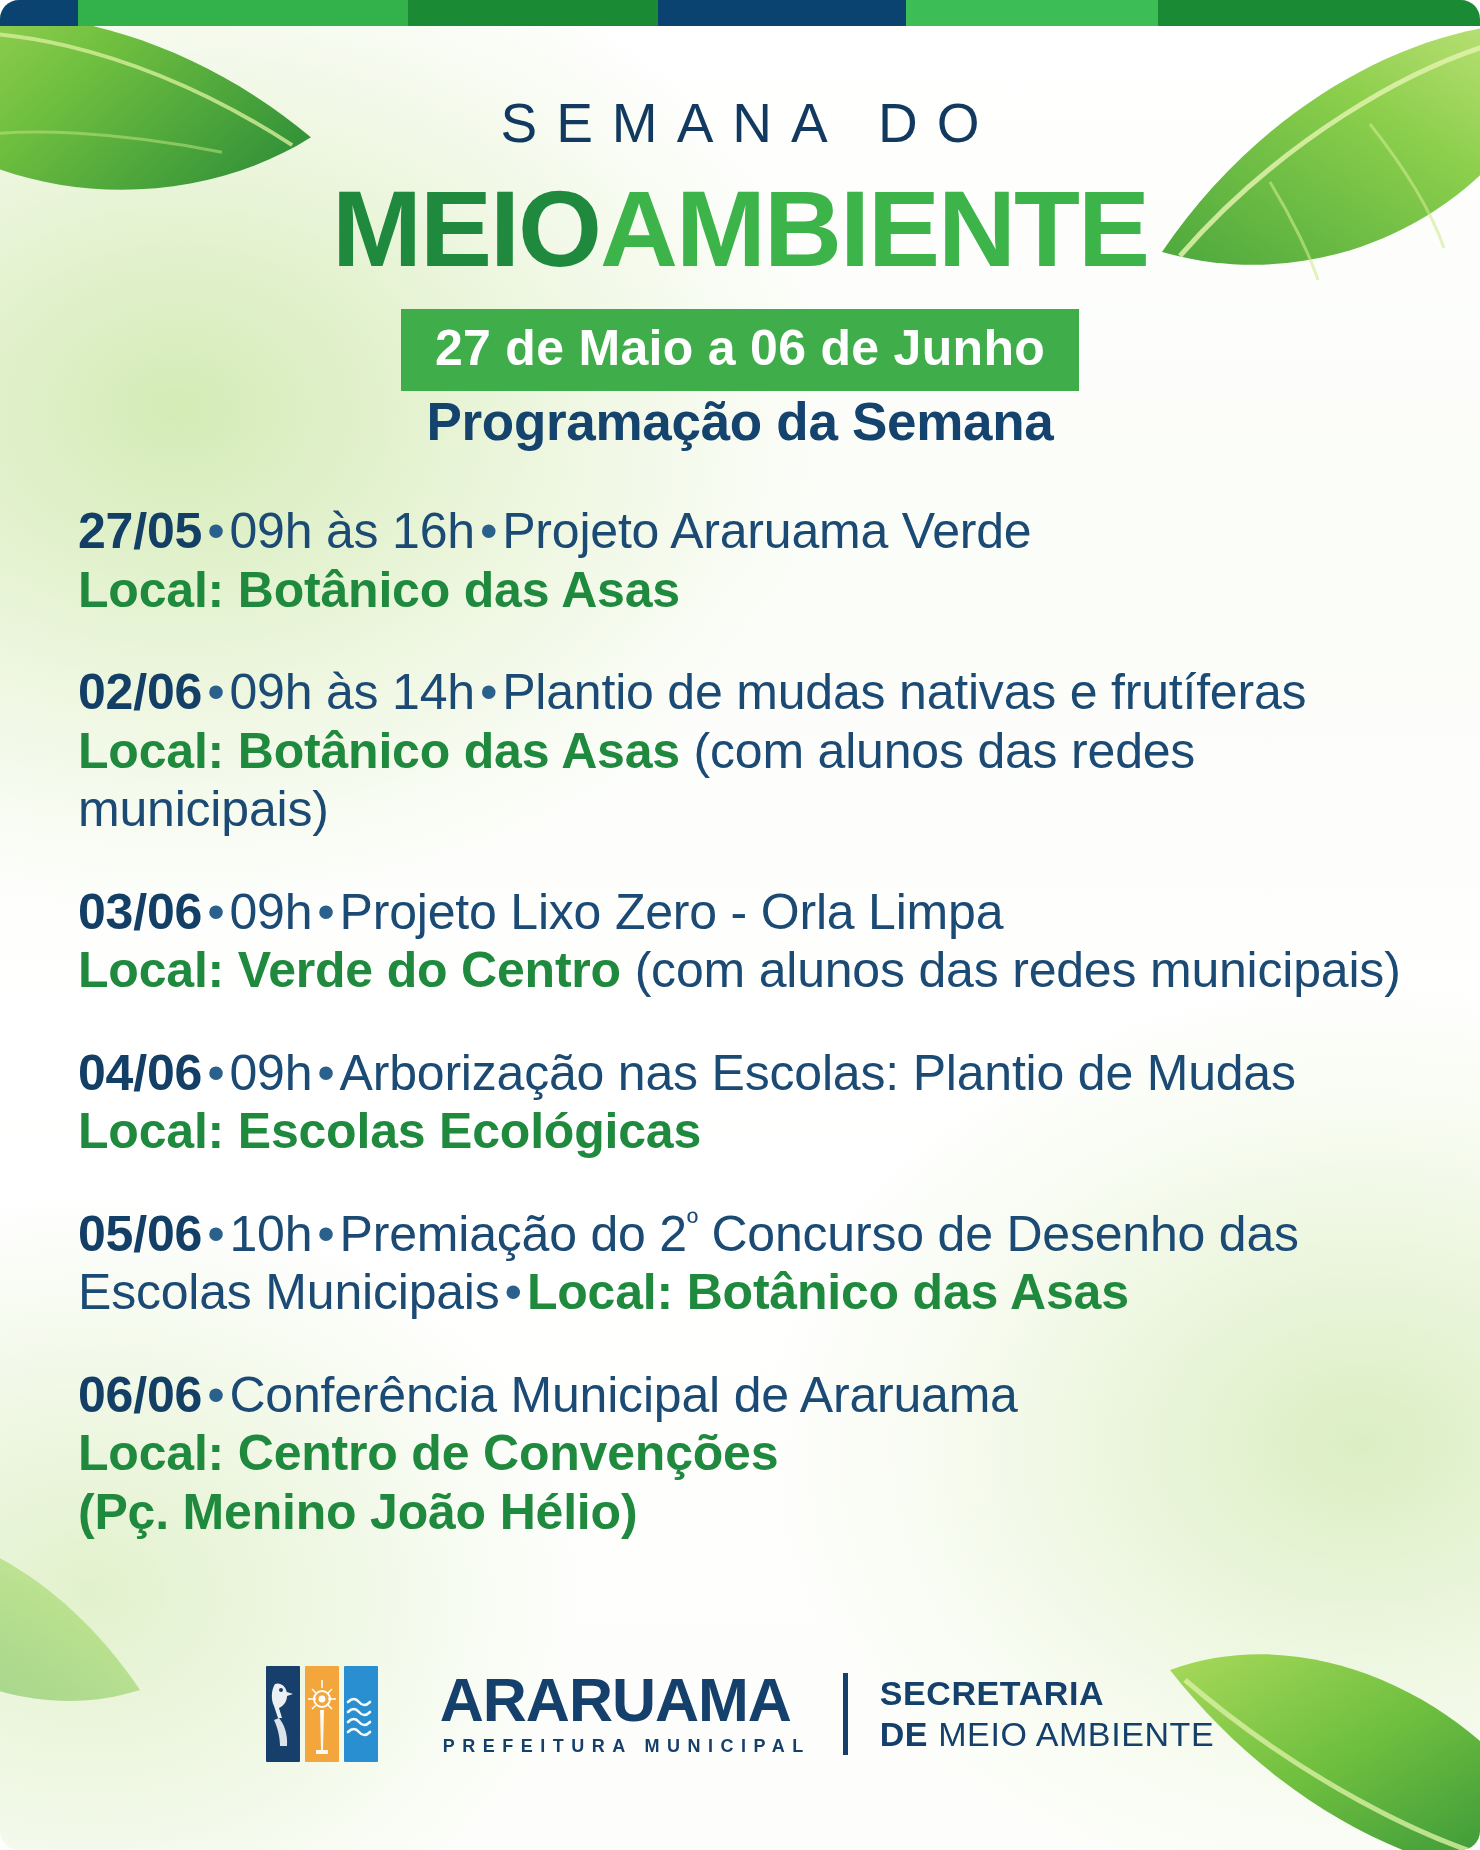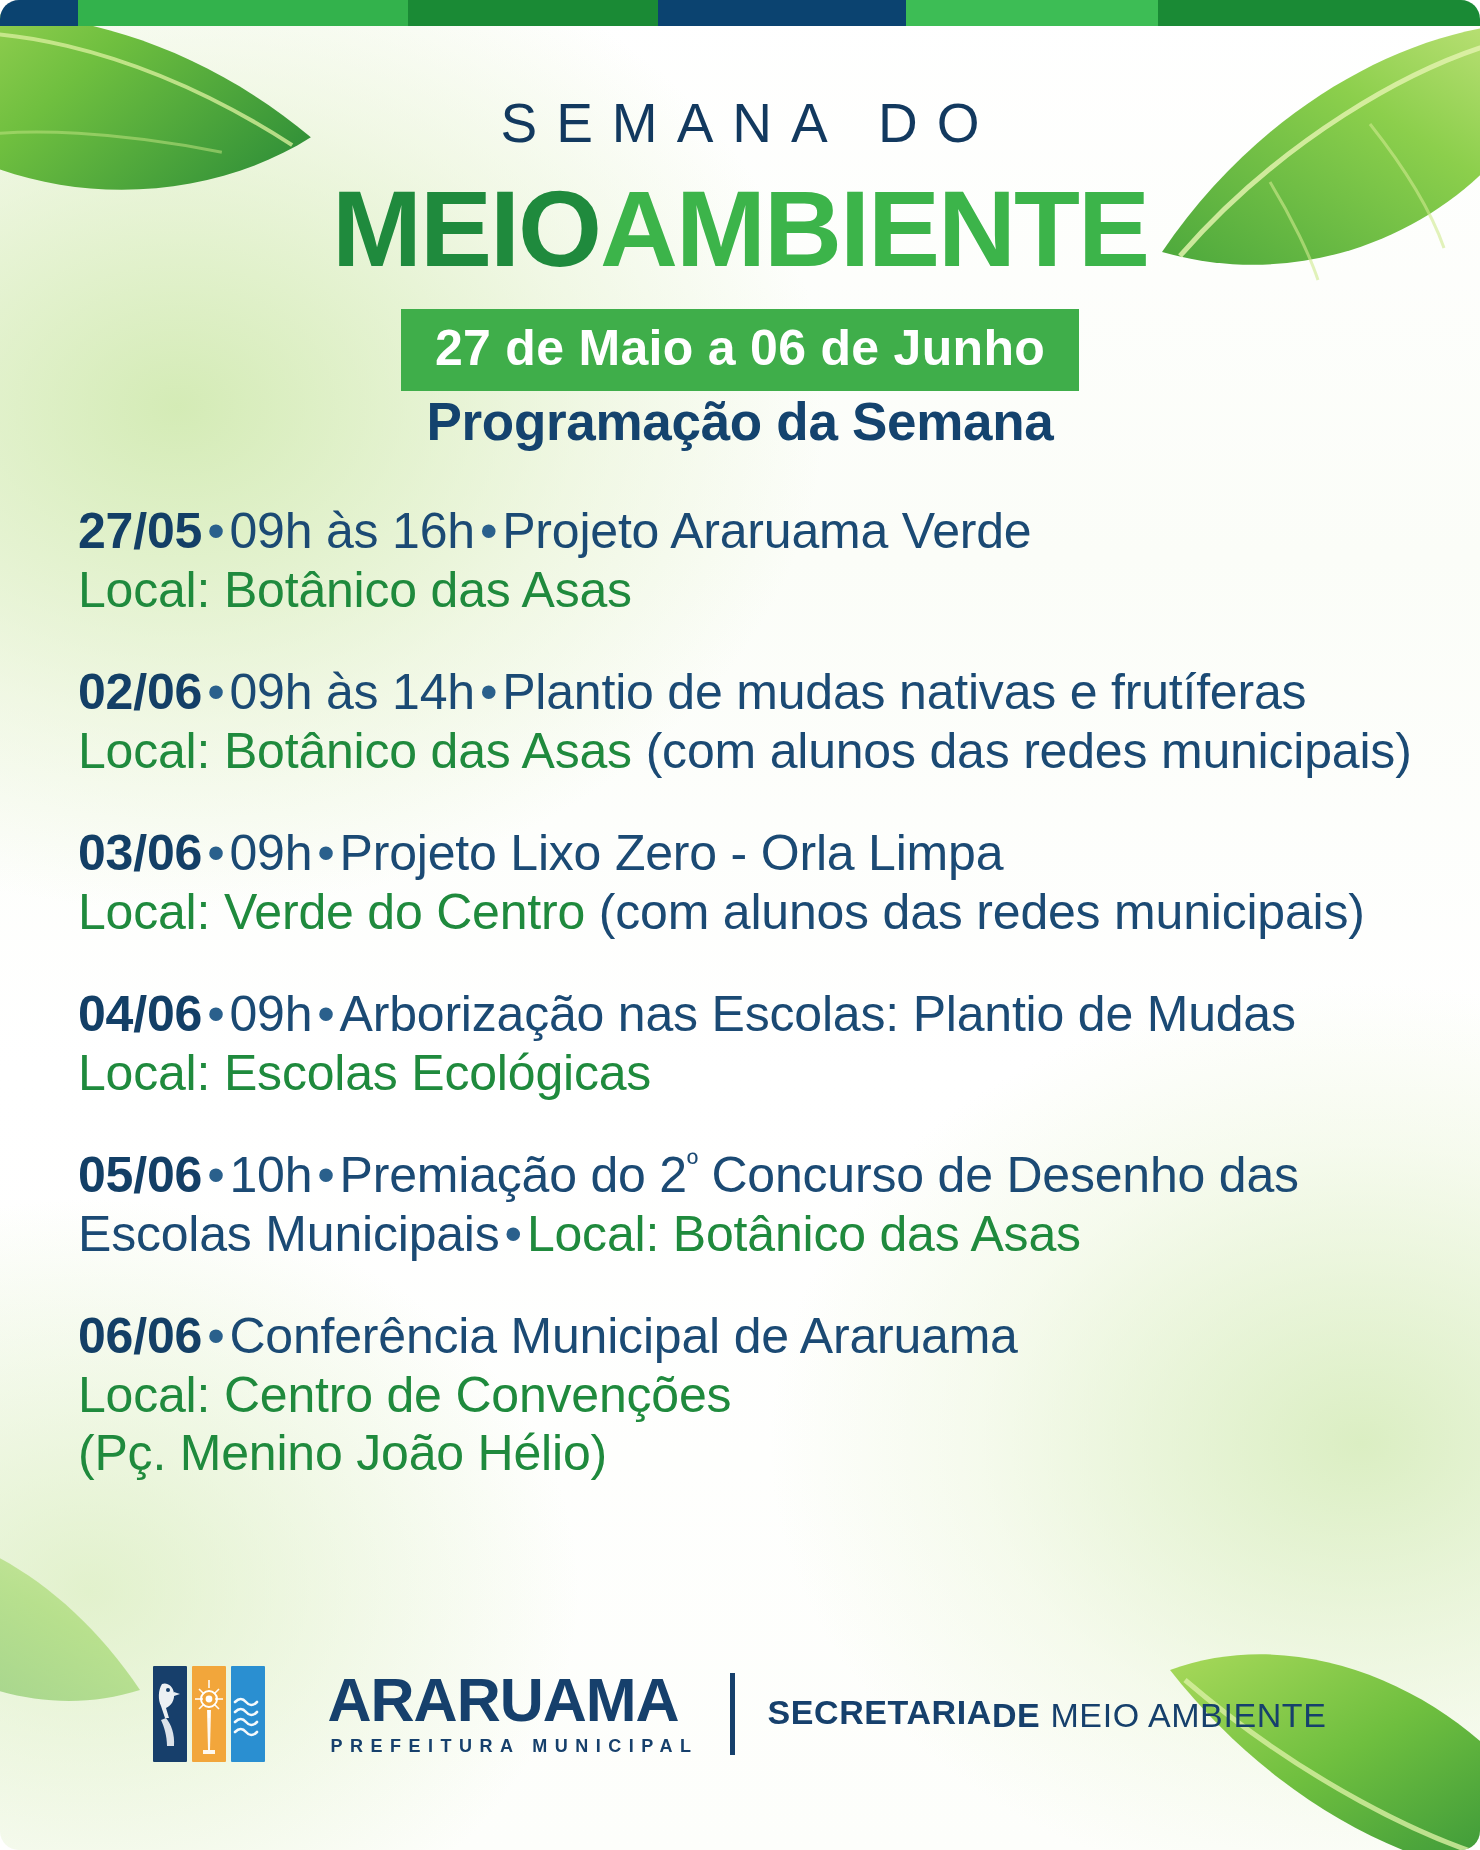--- a/index.html
+++ b/index.html
@@ -74,21 +74,21 @@
 
   .entry { margin-bottom:44px; }
   .entry:last-child { margin-bottom:0; }
 
   .line {
     font-size:50px; line-height:1.17; color:#1b4a74;
     letter-spacing:-.2px;
   }
   .line .date { font-weight:bold; color:#133f66; }
   .line .sep  { color:#2a608c; padding:0 5px; }
-  .line .local{ font-weight:normal; color:#1f8a3d; }
+  .line .local{ font-weight:bold; color:#1f8a3d; }
   .line .note { color:#1b4a74; }
   .line sup   { font-size:.60em; vertical-align:super; }
 
   
   .footer {
     position:absolute; left:0; bottom:88px; width:1480px;
     display:flex; align-items:center; justify-content:center;
     gap:26px; z-index:6;
   }
 
@@ -103,21 +103,21 @@
     font-size:61px; font-weight:bold; color:#16406c;
     letter-spacing:-1px; line-height:.96;
   }
   .wordmark .sub {
     font-size:18px; font-weight:bold; color:#16406c;
     letter-spacing:7.5px; margin-top:7px; text-indent:3px;
   }
 
   .divider { width:5px; height:82px; background:#16406c; margin:0 6px; }
 
-  .secretaria { display:flex; flex-direction:row; justify-content:center; line-height:1.1; }
+  .secretaria { display:flex; flex-direction:column; justify-content:center; line-height:1.1; }
   .secretaria .l1 { font-size:34px; font-weight:bold; color:#16406c; letter-spacing:.6px; }
   .secretaria .l2 { font-size:34px; color:#16406c; letter-spacing:.6px; margin-top:3px; }
   .secretaria .l2 b { font-weight:bold; }
   .secretaria .l2 span { font-weight:400; }
 </style>
 </head>
 <body>
 
 <div class="poster">
 

